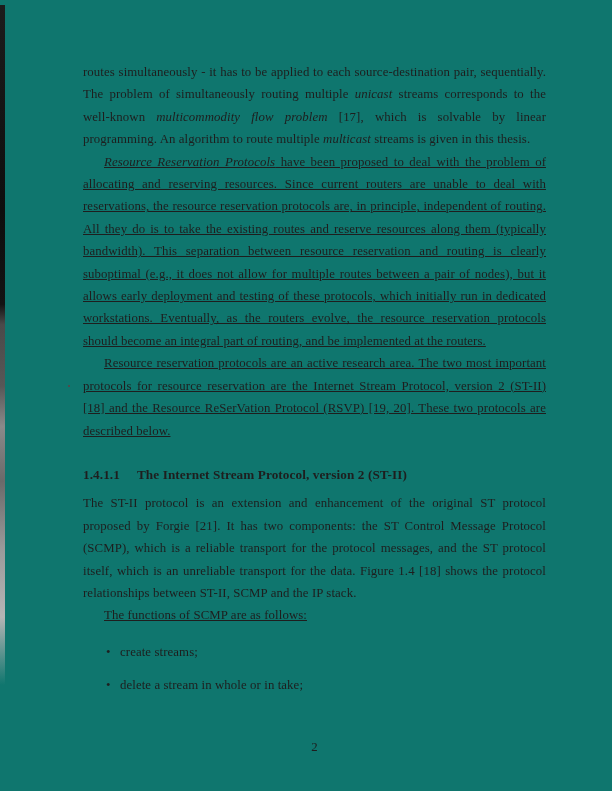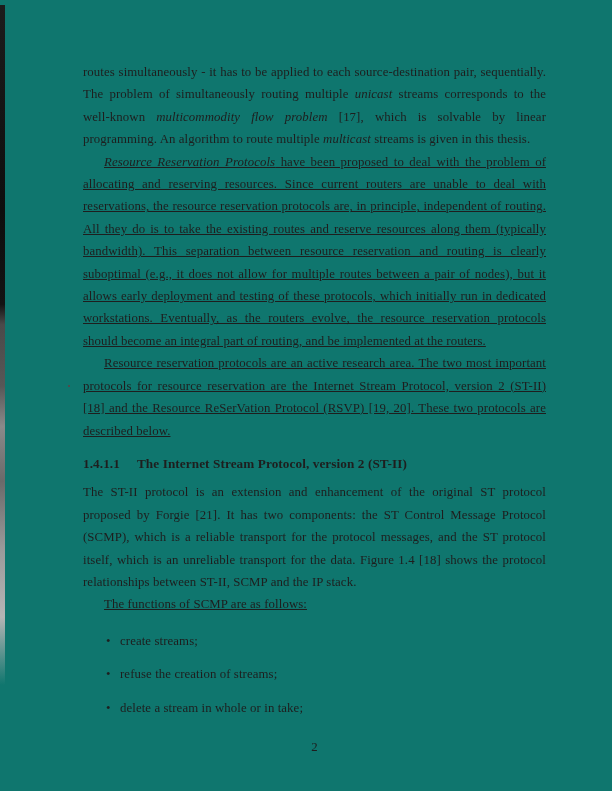--- a/index.html
+++ b/index.html
@@ -40,21 +40,21 @@
     width: 463px;
     font-size: 12.8px;
     line-height: 22.4px;
     text-align: justify;
     letter-spacing: 0.1px;
   }
   .para { margin: 0; }
   .para.indent { text-indent: 21px; text-decoration: underline; }
   .it { font-style: italic; }
   .heading {
-    margin: 11px 0 6px 0;
+    margin: 22px 0 6px 0;
     font-size: 13.2px;
     font-weight: bold;
     text-align: left;
     line-height: 22.4px;
   }
   .heading-num { display: inline-block; margin-right: 17px; }
   .bullets {
     list-style: none;
     margin: 14px 0 0 0;
     padding: 0;
@@ -94,19 +94,18 @@
 
     <h3 class="heading">
       <span class="heading-num">1.4.1.1</span><span class="heading-title">The Internet Stream Protocol, version 2 (ST-II)</span>
     </h3>
 
     <p class="para"><span>The ST-II protocol is an extension and enhancement of the original ST protocol proposed by Forgie [21].  It has two components:  the ST Control Message Protocol (SCMP), which is a reliable transport for the protocol messages, and the ST protocol itself, which is an unreliable transport for the data.  Figure 1.4 [18] shows the protocol relationships between ST-II, SCMP and the IP stack.</span></p>
     <p class="para indent"><span>The functions of SCMP are as follows:</span></p>
 
     <ul class="bullets">
       <li>create streams;</li>
-      <li>refuse the creation of streams;</li>
       <li>delete a stream in whole or in take;</li>
     </ul>
   </div>
 
   <div class="page-number">2</div>
 </div>
 
 </body></html>

